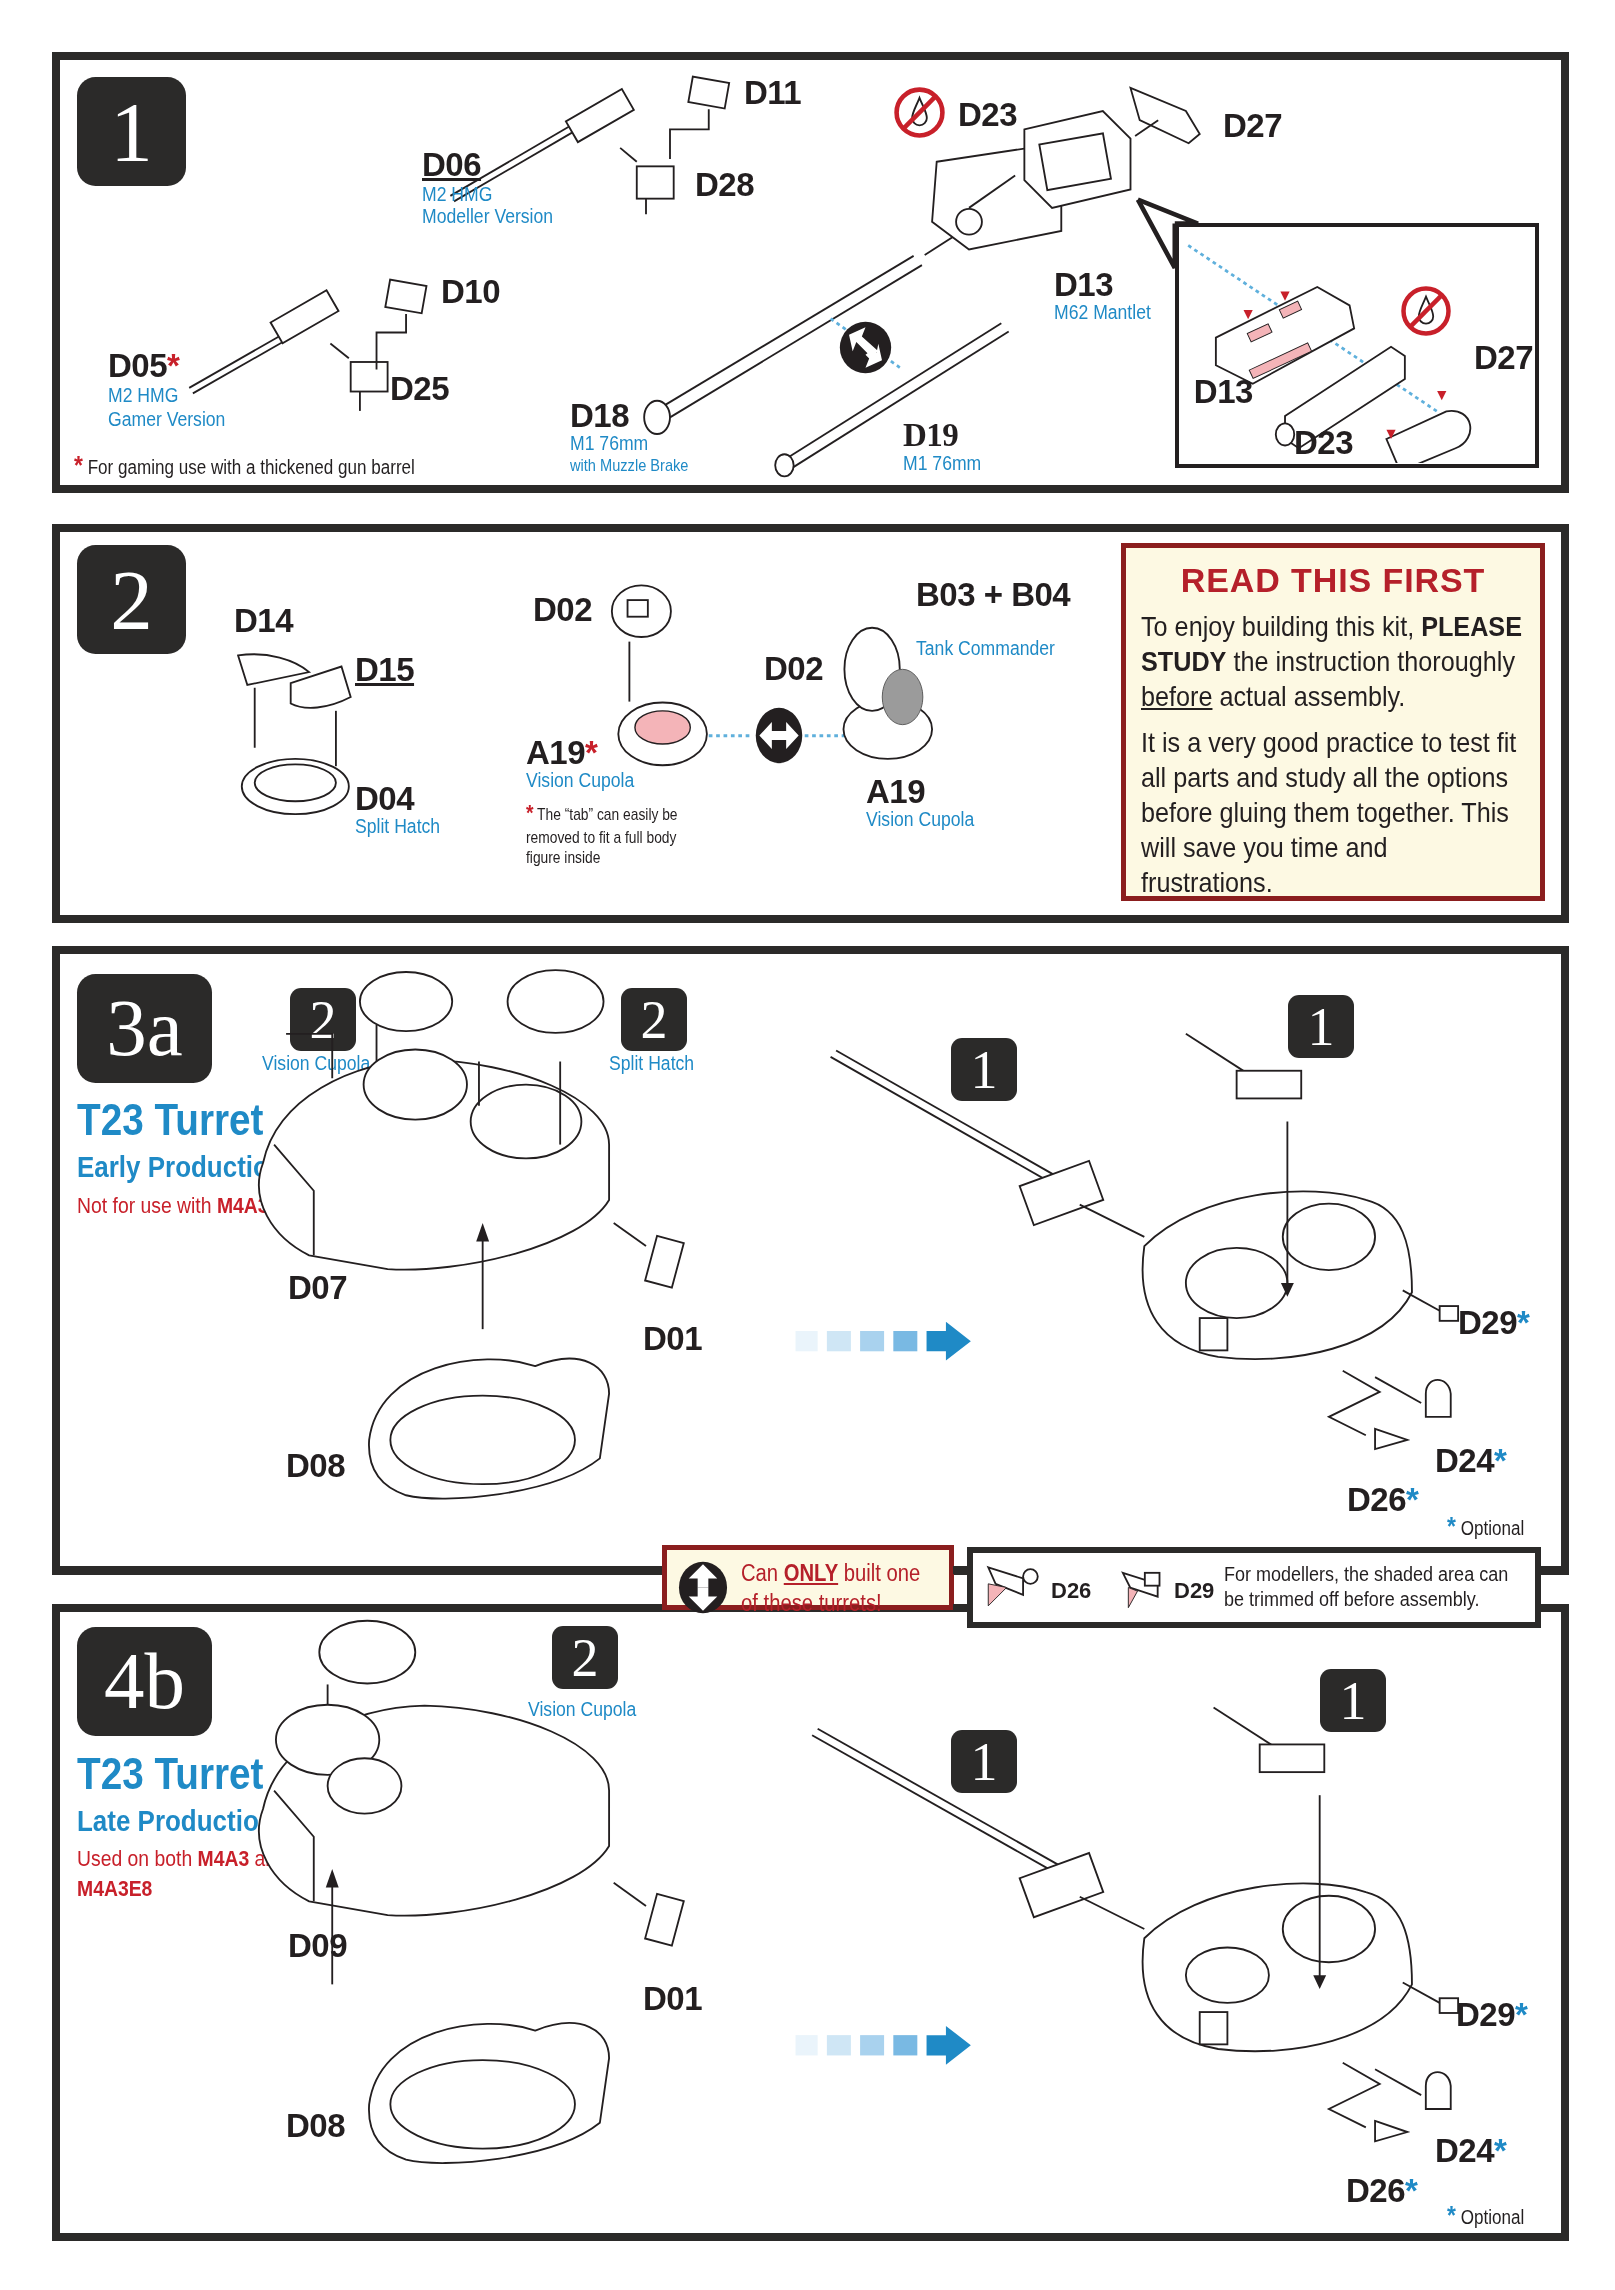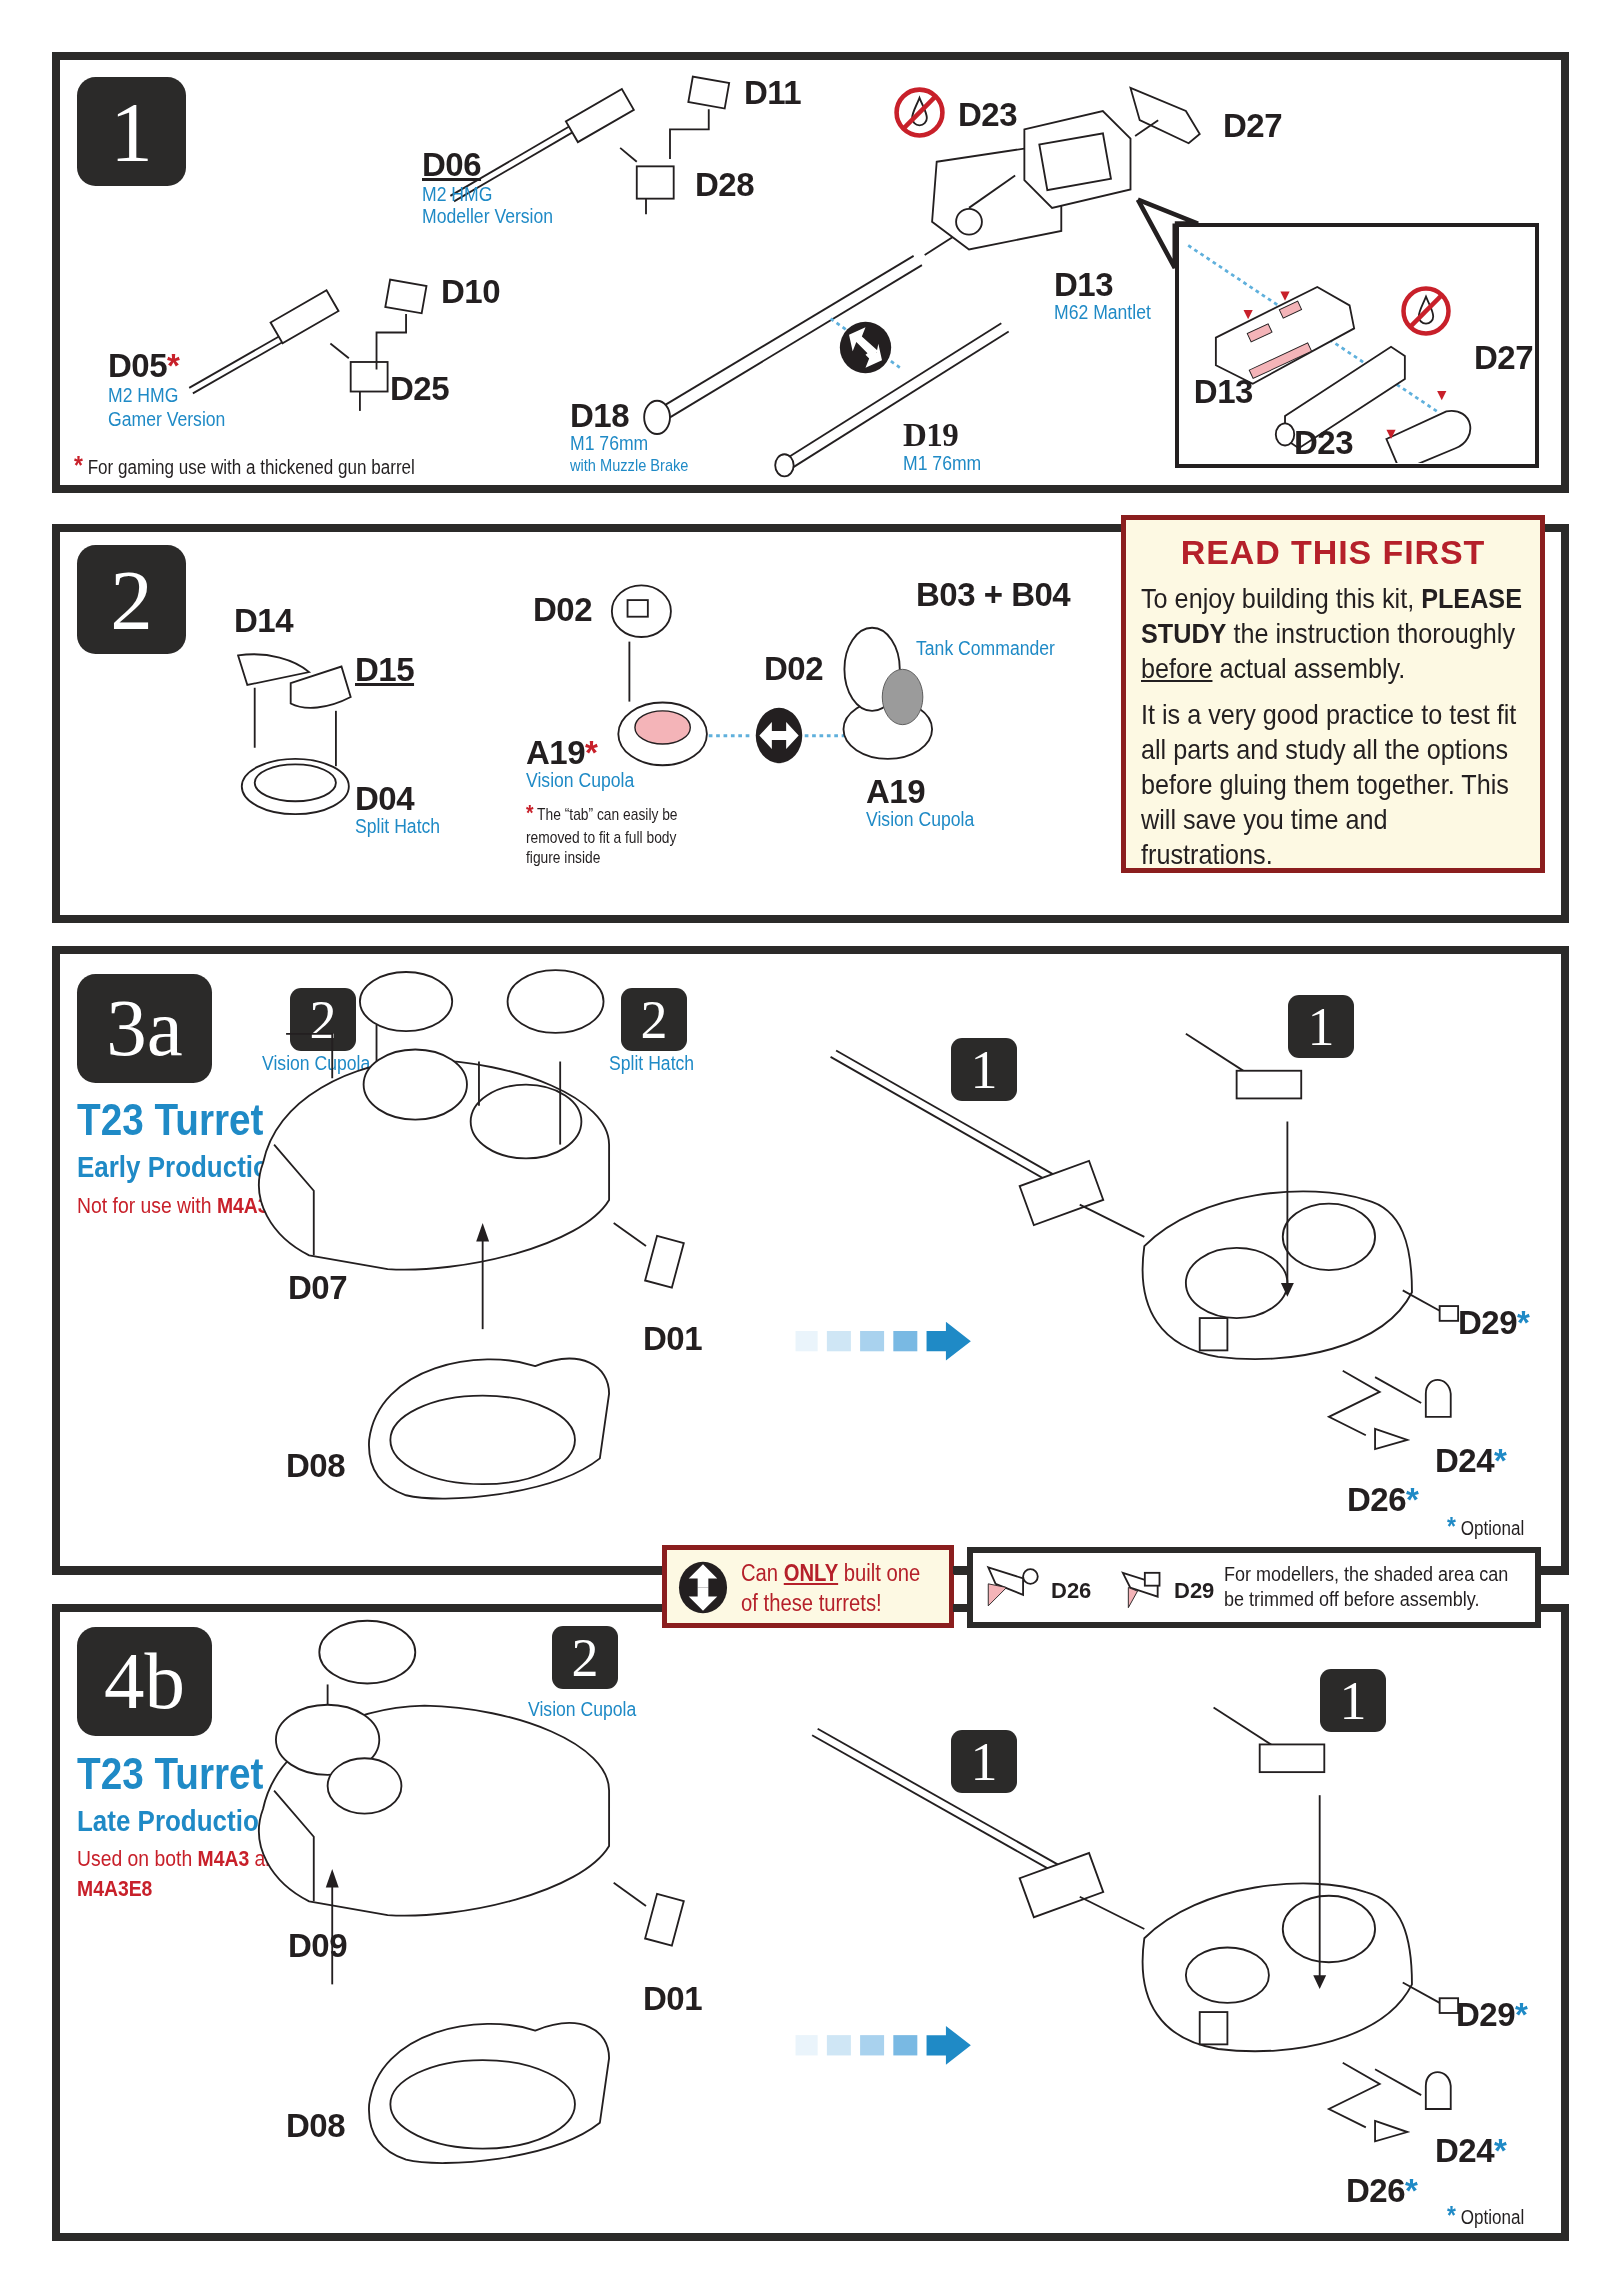--- a/index.html
+++ b/index.html
@@ -13,25 +13,25 @@
   .pn { position:absolute; font-weight:bold; font-size:33px; letter-spacing:-0.5px; color:#231f20; white-space:nowrap; line-height:1; }
   .sub { position:absolute; color:#1f8ac6; font-size:20px; white-space:nowrap; line-height:1.15; transform:scaleX(0.88); transform-origin:left top; }
   .sub.sm { font-size:16.6px; }
   .star-red { color:#c8202a; }
   .star-blue { color:#1f8ac6; }
   .note { position:absolute; font-size:19.4px; white-space:nowrap; transform:scaleX(0.88); transform-origin:left top; }
   .note.sm { font-size:15.7px; line-height:1.3; white-space:normal; width:212px; }
   .title-blue { position:absolute; color:#1f8ac6; font-weight:bold; white-space:nowrap; transform:scaleX(0.88); transform-origin:left top; line-height:1; }
   .red-text { position:absolute; color:#c8202a; font-size:22px; white-space:nowrap; transform:scaleX(0.88); transform-origin:left top; line-height:1.35; }
   .red-text b { font-weight:bold; }
-  .readfirst { position:absolute; left:1121px; top:515px; width:424px; height:358px; background:#fdf9e3; border:5.5px solid #8b1e1e; box-sizing:border-box; padding:13px 14.8px; }
+  .readfirst { position:absolute; left:1121px; top:543px; width:424px; height:358px; background:#fdf9e3; border:5.5px solid #8b1e1e; box-sizing:border-box; padding:13px 14.8px; }
   .readfirst h3 { margin:0 0 9.2px 0; text-align:center; color:#b5202a; font-size:34px; font-weight:bold; letter-spacing:0.9px; }
   .readfirst p { margin:0 0 11px 0; font-size:28px; line-height:1.25; color:#231f20; transform:scaleX(0.9); transform-origin:left top; width:111%; }
   .readfirst u { text-decoration:underline; }
-  .canonly { position:absolute; left:662px; top:1545px; width:292px; height:83px; background:#fdf9e3; border:5.5px solid #8b1e1e; box-sizing:border-box; }
+  .canonly { position:absolute; left:662px; top:1545px; width:292px; height:65px; background:#fdf9e3; border:5.5px solid #8b1e1e; box-sizing:border-box; }
   .canonly .txt { position:absolute; left:74px; top:9.2px; color:#b5202a; font-size:23px; line-height:1.3; white-space:nowrap; transform:scaleX(0.88); transform-origin:left top; }
   .notesbox { position:absolute; left:967px; top:1547px; width:574px; height:81px; border:6.5px solid #2b2a29; background:#fff; box-sizing:border-box; }
   .notesbox .txt { position:absolute; left:251px; top:9.2px; font-size:20px; line-height:1.25; white-space:nowrap; transform:scaleX(0.9); transform-origin:left top; }
   .notesbox .lbl { position:absolute; top:25px; font-weight:bold; font-size:22px; }
   .connector { position:absolute; background:#2b2a29; height:8.3px; }
   .inset { position:absolute; left:1175px; top:223px; width:364px; height:245px; border:4.6px solid #231f20; box-sizing:border-box; background:#fff; }
   .line { stroke:#231f20; stroke-width:2; fill:none; }
   .part { stroke:#231f20; stroke-width:2; fill:#fff; }
   .dot { stroke:#5fb0dc; stroke-width:3; stroke-dasharray:4 4; fill:none; }
   svg.overlay { position:absolute; left:0; top:0; }

